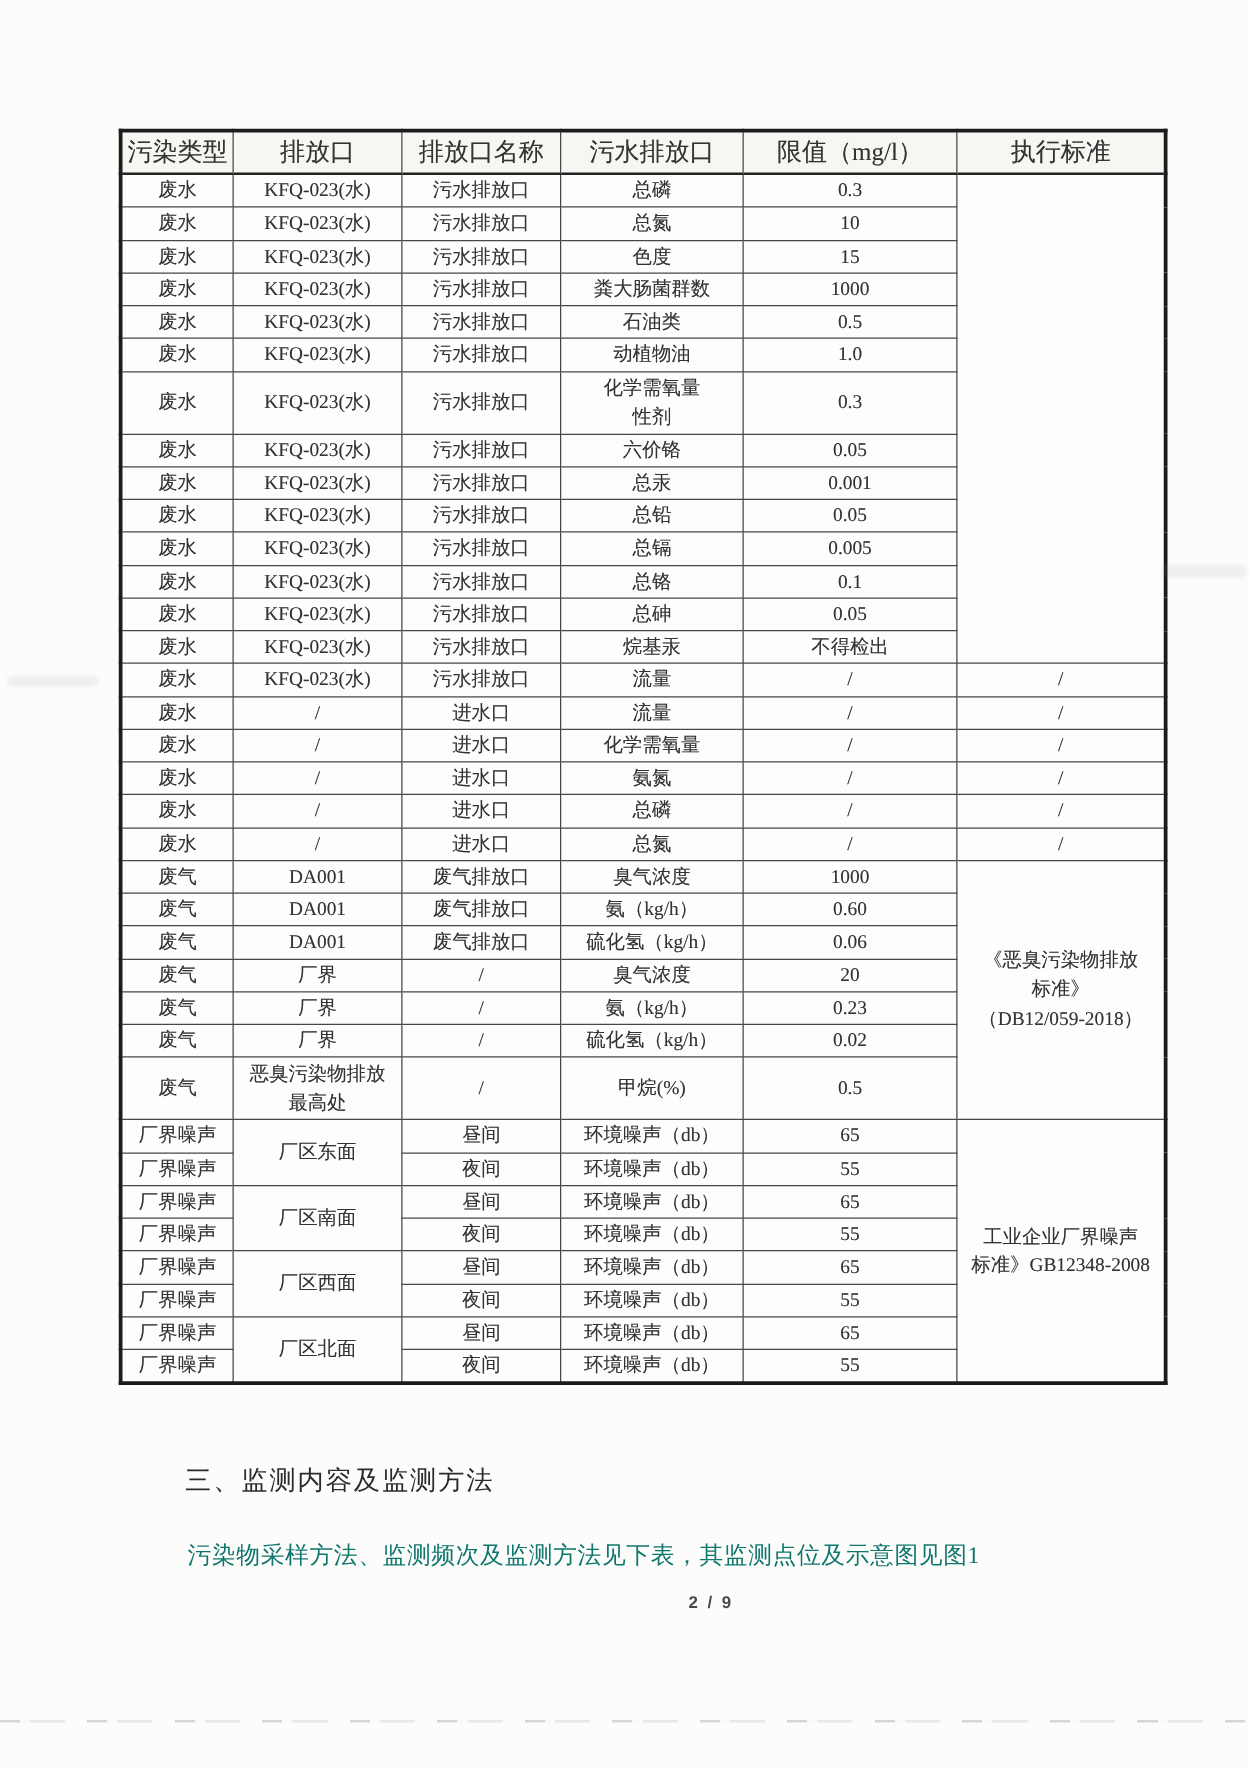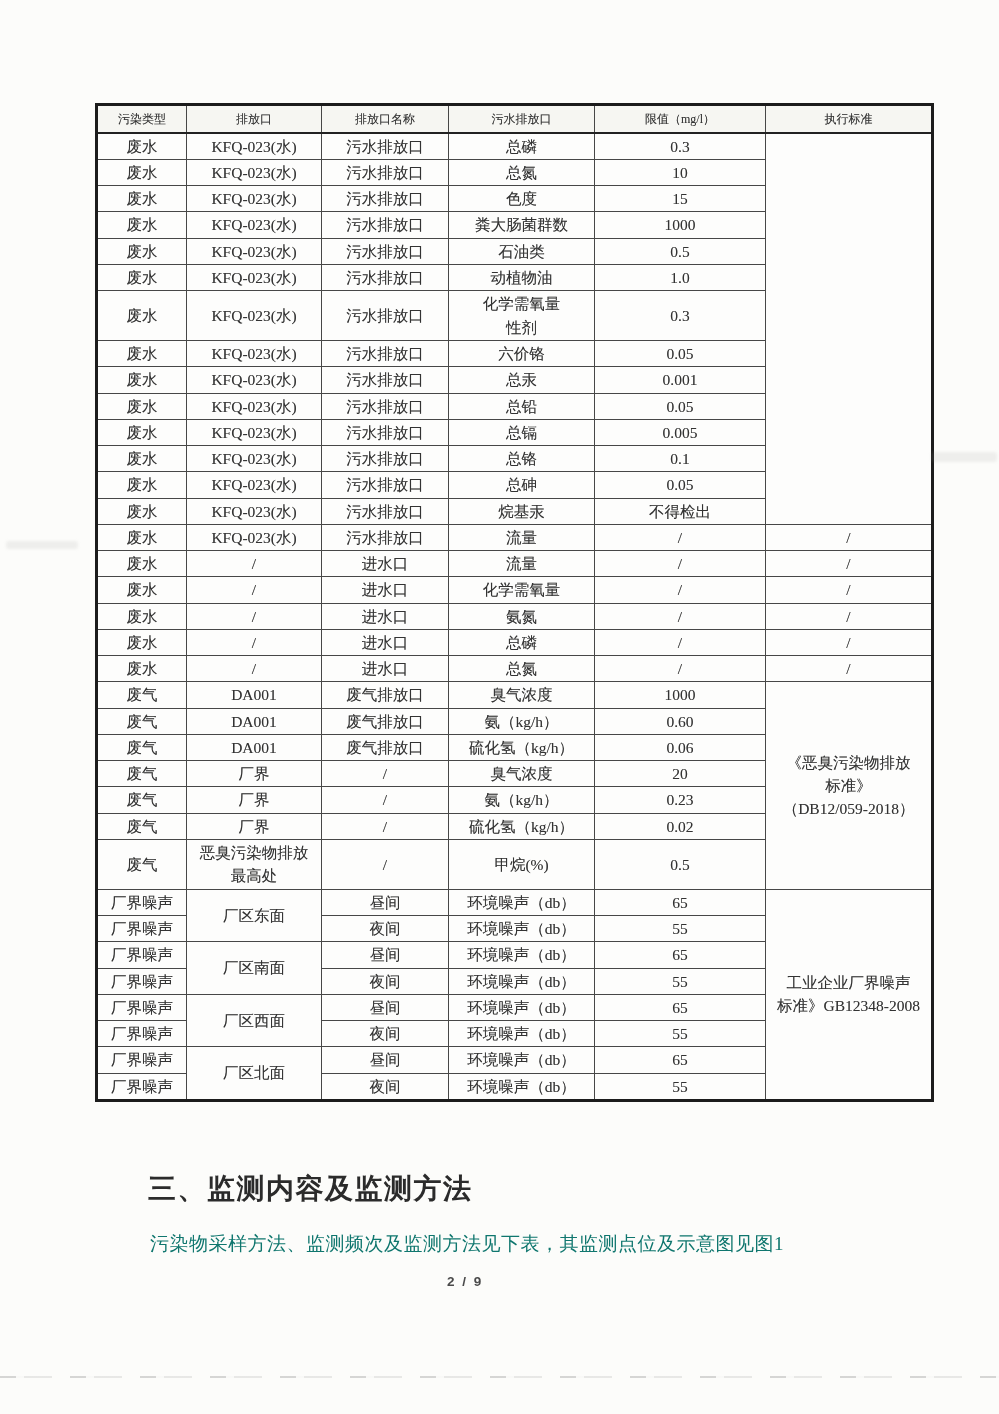--- a/index.html
+++ b/index.html
@@ -35,52 +35,52 @@
     font-size: 15.5px;
     line-height: 1.5;
     padding: 1px 3px;
     white-space: pre-line;
     font-weight: normal;
     color: #333;
     text-shadow: 0 0 0.5px rgba(40,40,40,0.35);
   }
   thead th {
     height: 28px;
-    font-size: 12px;
+    font-size: 20px;
     border-bottom: 2px solid #222;
     background: #f6f6f2;
   }
   tbody td { height: 26px; }
   tr.tall td { height: 50px; }
   
   .section-heading {
     position: absolute;
     left: 148px;
     top: 1170px;
     font-family: "Liberation Sans", "DejaVu Sans", sans-serif;
-    font-weight: 700;
-    font-size: 28px;
+    font-weight: 400;
+    font-size: 21px;
     letter-spacing: 1.5px;
     color: #2b2b2b;
   }
   .body-paragraph {
     position: absolute;
     left: 150px;
     top: 1231px;
     width: 720px;
     font-size: 19px;
     letter-spacing: 0.5px;
     color: #0f766e;
   }
   .page-number {
     position: absolute;
     left: 447px;
     top: 1274px;
     width: 140px;
-    text-align: left;
+    text-align: right;
     font-family: "Liberation Sans", "DejaVu Sans", sans-serif;
     font-weight: 700;
     font-size: 13.5px;
     letter-spacing: 2px;
     color: #4a4a4a;
   }
   
   .scan-line {
     position: absolute;
     left: 0;

